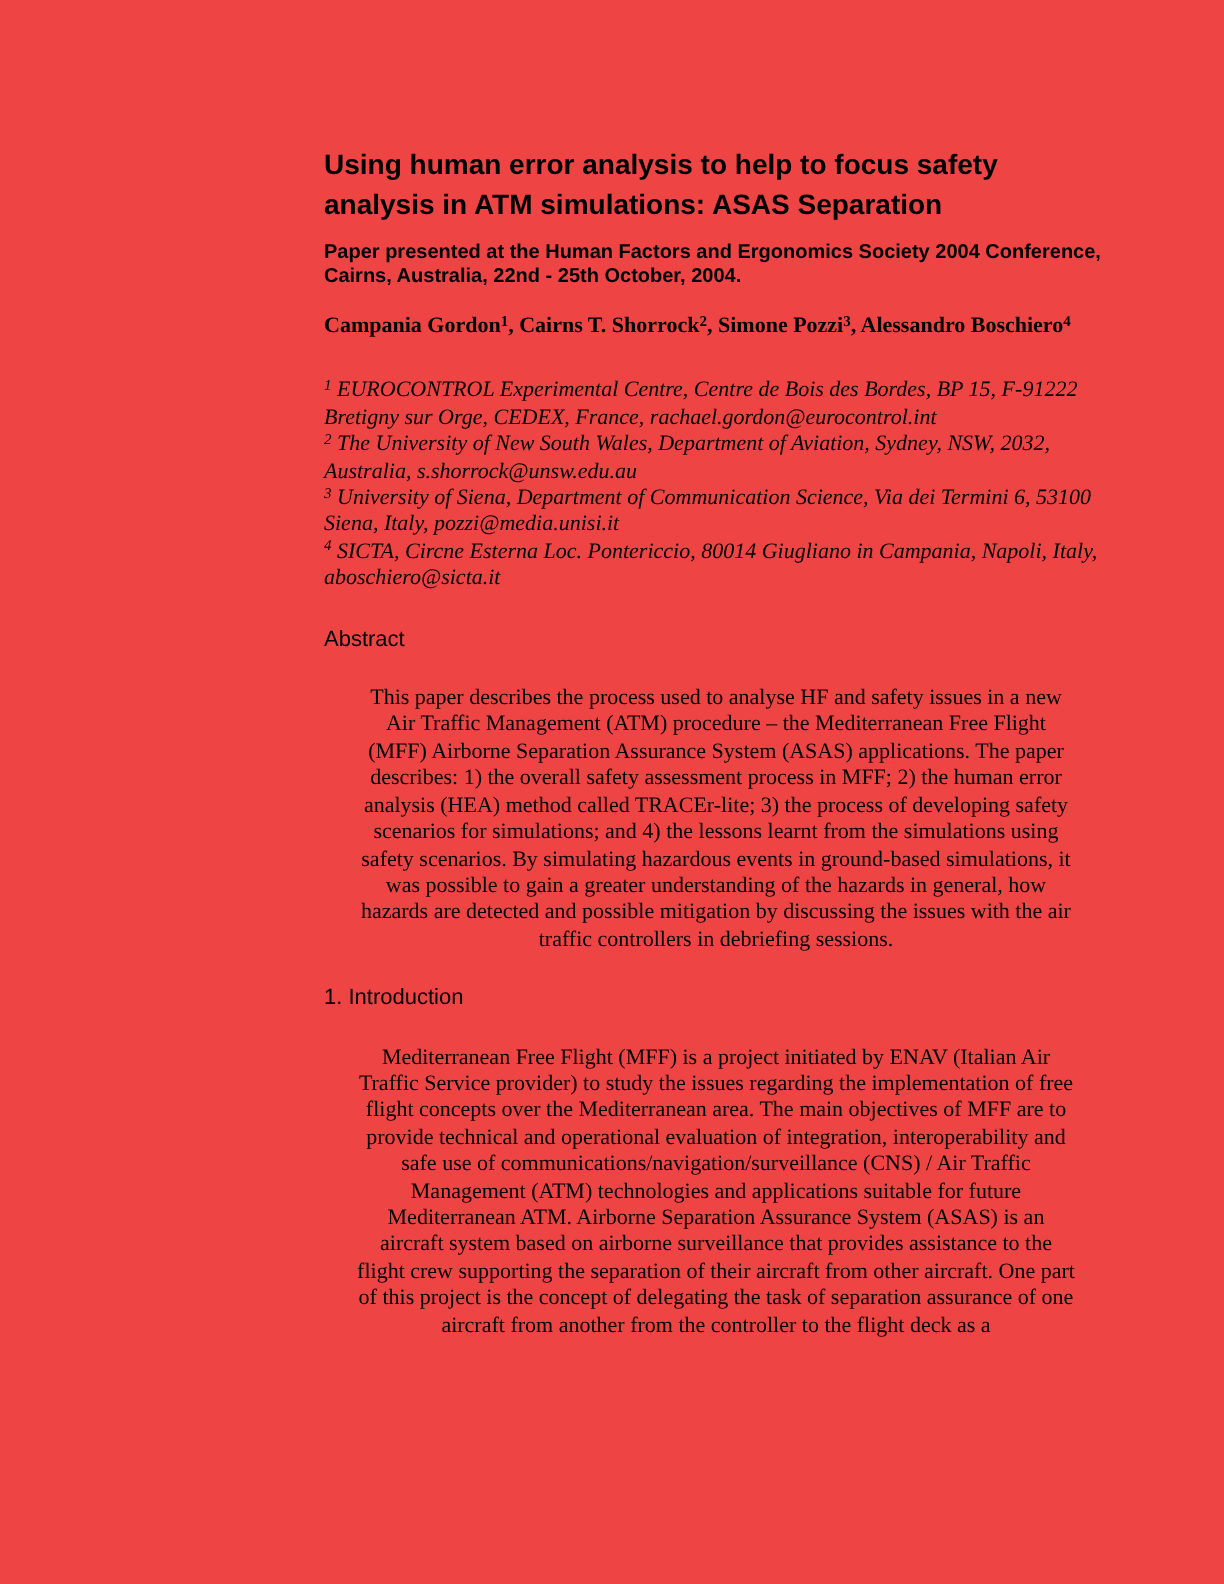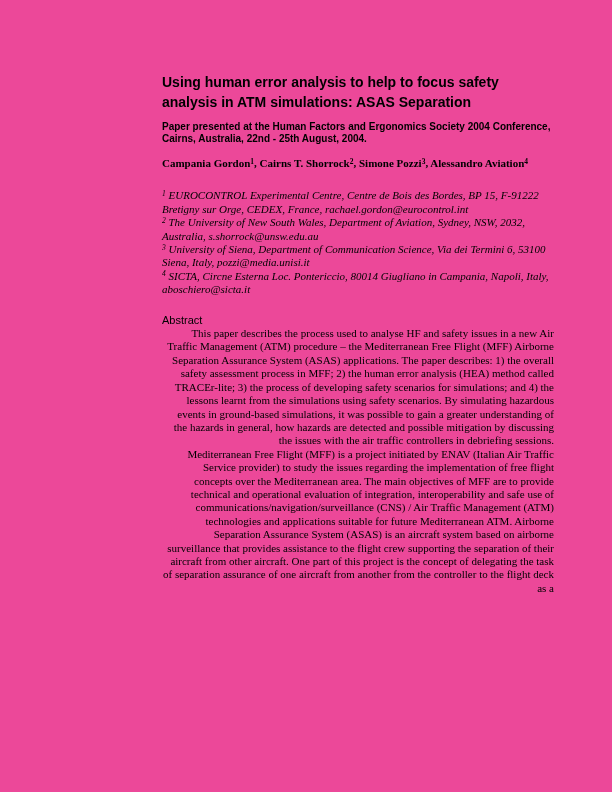--- a/index.html
+++ b/index.html
@@ -4,21 +4,21 @@
 <style>
   html, body {
     margin: 0;
     padding: 0;
     background: #ffffff;
   }
   .page {
     position: relative;
     width: 612px;
     height: 792px;
-    background: #ec4899;
+    background: #ef4444;
     overflow: hidden;
     color: #000000;
   }
   .content {
     position: absolute;
     left: 162px;
     top: 72px;
     width: 392px;
   }
   .title {
@@ -62,49 +62,50 @@
   .section-heading {
     font-family: "Liberation Sans", sans-serif;
     font-weight: normal;
     font-size: 11px;
     line-height: 13.4px;
     margin: 0;
   }
   .sec-abstract .section-heading { margin-top: 17px; }
   .sec-intro .section-heading { margin-top: 13px; }
   .section-body {
-    margin: 0;
+    margin: 16px;
     font-family: "Liberation Serif", serif;
     font-size: 11px;
     line-height: 13.4px;
-    text-align: right;
+    text-align: center;
   }
 </style>
 </head>
 <body>
 
 <div class="page">
   <div class="content">
 
     <h1 class="title">Using human error analysis to help to focus safety analysis in ATM simulations: ASAS Separation</h1>
 
-    <p class="subtitle">Paper presented at the Human Factors and Ergonomics Society 2004 Conference, Cairns, Australia, 22nd - 25th August, 2004.</p>
+    <p class="subtitle">Paper presented at the Human Factors and Ergonomics Society 2004 Conference, Cairns, Australia, 22nd - 25th October, 2004.</p>
 
-    <p class="authors"><span>Campania Gordon</span><sup class="refmark">1</sup><span>, Cairns T. Shorrock</span><sup class="refmark">2</sup><span>, Simone Pozzi</span><sup class="refmark">3</sup><span>, Alessandro Aviation</span><sup class="refmark">4</sup></p>
+    <p class="authors"><span>Campania Gordon</span><sup class="refmark">1</sup><span>, Cairns T. Shorrock</span><sup class="refmark">2</sup><span>, Simone Pozzi</span><sup class="refmark">3</sup><span>, Alessandro Boschiero</span><sup class="refmark">4</sup></p>
 
     <div class="affiliations">
       <p class="affiliation"><sup class="refmark">1</sup><span> EUROCONTROL Experimental Centre, Centre de Bois des Bordes, BP 15, F-91222 Bretigny sur Orge, CEDEX, France, rachael.gordon@eurocontrol.int</span></p>
       <p class="affiliation"><sup class="refmark">2</sup><span> The University of New South Wales, Department of Aviation, Sydney, NSW, 2032, Australia, s.shorrock@unsw.edu.au</span></p>
       <p class="affiliation"><sup class="refmark">3</sup><span> University of Siena, Department of Communication Science, Via dei Termini 6, 53100 Siena, Italy, pozzi@media.unisi.it</span></p>
       <p class="affiliation"><sup class="refmark">4</sup><span> SICTA, Circne Esterna Loc. Pontericcio, 80014 Giugliano in Campania, Napoli, Italy, aboschiero@sicta.it</span></p>
     </div>
 
     <div class="section sec-abstract">
       <h2 class="section-heading">Abstract</h2>
       <p class="section-body">This paper describes the process used to analyse HF and safety issues in a new Air Traffic Management (ATM) procedure – the Mediterranean Free Flight (MFF) Airborne Separation Assurance System (ASAS) applications. The paper describes: 1) the overall safety assessment process in MFF; 2) the human error analysis (HEA) method called TRACEr-lite; 3) the process of developing safety scenarios for simulations; and 4) the lessons learnt from the simulations using safety scenarios. By simulating hazardous events in ground-based simulations, it was possible to gain a greater understanding of the hazards in general, how hazards are detected and possible mitigation by discussing the issues with the air traffic controllers in debriefing sessions.</p>
     </div>
 
     <div class="section sec-intro">
+      <h2 class="section-heading">1. Introduction</h2>
       <p class="section-body">Mediterranean Free Flight (MFF) is a project initiated by ENAV (Italian Air Traffic Service provider) to study the issues regarding the implementation of free flight concepts over the Mediterranean area. The main objectives of MFF are to provide technical and operational evaluation of integration, interoperability and safe use of communications/navigation/surveillance (CNS) / Air Traffic Management (ATM) technologies and applications suitable for future Mediterranean ATM. Airborne Separation Assurance System (ASAS) is an aircraft system based on airborne surveillance that provides assistance to the flight crew supporting the separation of their aircraft from other aircraft. One part of this project is the concept of delegating the task of separation assurance of one aircraft from another from the controller to the flight deck as a</p>
     </div>
 
   </div>
 </div>
 
 </body></html>

